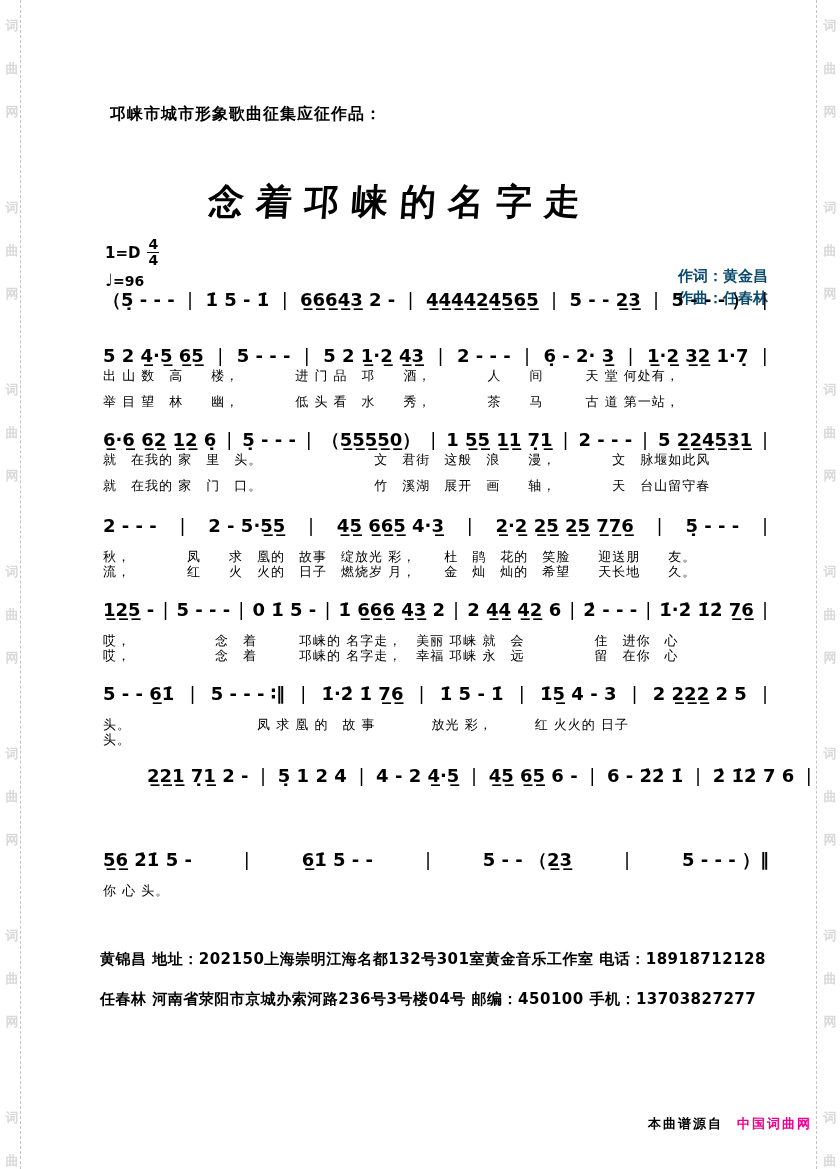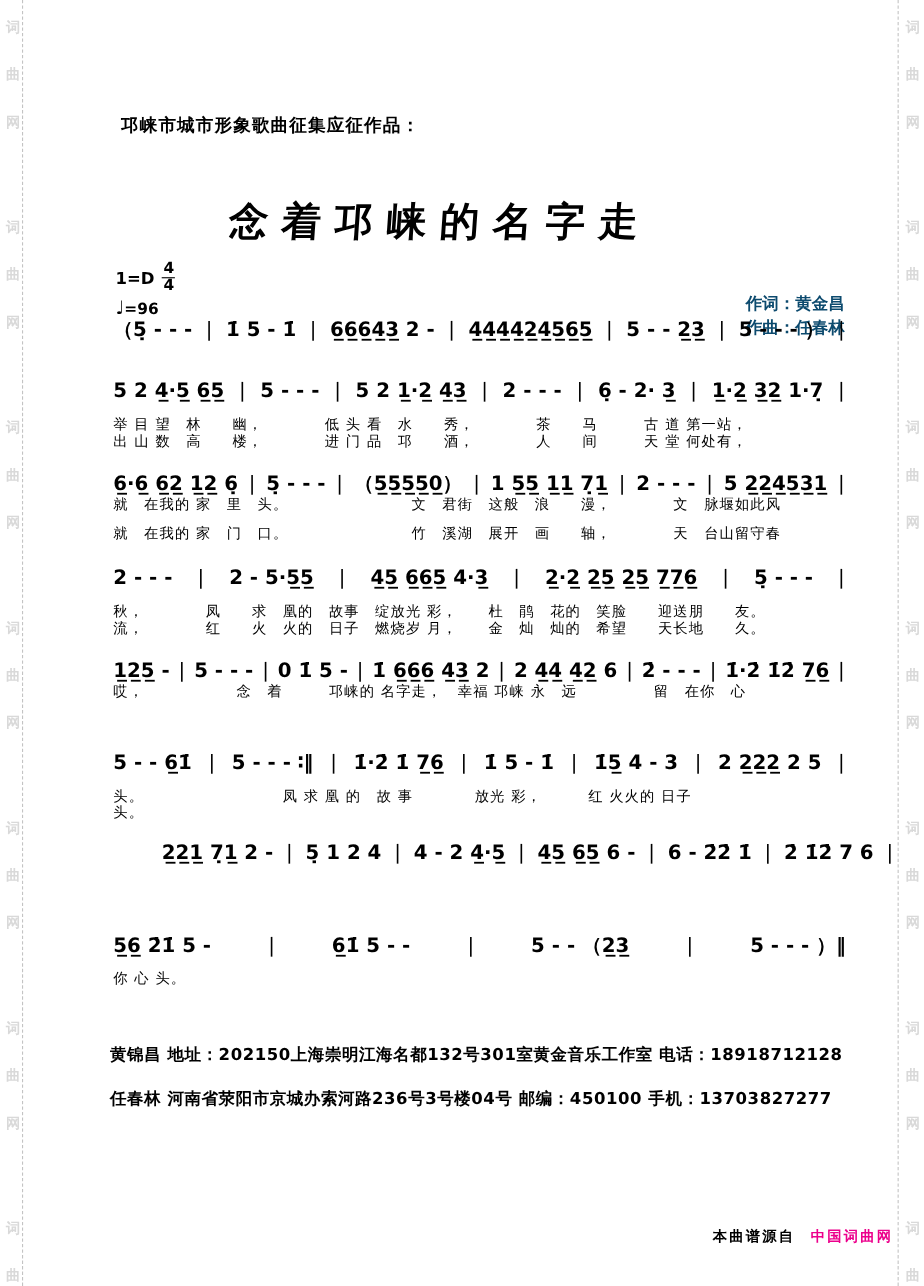--- a/index.html
+++ b/index.html
@@ -152,35 +152,36 @@
     <div>作词：黄金昌</div>
     <div>作曲：任春林</div>
   </div>
 
   <div id="systems">
       <div class="system" style="top: 288px;">
         <div class="notes-row"><span class="measure">（5̣ - - -</span><span class="bar-sep">|</span><span class="measure">1̇ 5 - 1̇</span><span class="bar-sep">|</span><span class="measure">6̲6̲6̲4̲3̲ 2 -</span><span class="bar-sep">|</span><span class="measure">4̲4̲4̲4̲2̲4̲5̲6̲5̲</span><span class="bar-sep">|</span><span class="measure">5 - - 2̲3̲</span><span class="bar-sep">|</span><span class="measure">5 - - - ）</span><span class="bar-sep">|</span></div>
       </div>
       <div class="system" style="top: 344px;">
         <div class="notes-row"><span class="measure">5 2 4̲·5̲ 6̲5̲</span><span class="bar-sep">|</span><span class="measure">5 - - -</span><span class="bar-sep">|</span><span class="measure">5 2 1̲·2̲ 4̲3̲</span><span class="bar-sep">|</span><span class="measure">2 - - -</span><span class="bar-sep">|</span><span class="measure">6̣ - 2· 3̲</span><span class="bar-sep">|</span><span class="measure">1̲·2̲ 3̲2̲ 1·7̣</span><span class="bar-sep">|</span></div>
+        <div class="lyrics-line">出 山 数　高　　楼，　　　　进 门 品　邛　　酒，　　　　人　　间　　　天 堂 何处有，</div>
         <div class="lyrics-line first">举 目 望　林　　幽，　　　　低 头 看　水　　秀，　　　　茶　　马　　　古 道 第一站，</div>
-        <div class="lyrics-line">出 山 数　高　　楼，　　　　进 门 品　邛　　酒，　　　　人　　间　　　天 堂 何处有，</div>
       </div>
       <div class="system" style="top: 428px;">
         <div class="notes-row"><span class="measure">6̲·6̲ 6̲2̲ 1̲2̲ 6̣</span><span class="bar-sep">|</span><span class="measure">5̣ - - -</span><span class="bar-sep">|</span><span class="measure">（5̲5̲5̲5̲0̲）</span><span class="bar-sep">|</span><span class="measure">1 5̲5̲ 1̲1̲ 7̣1̲</span><span class="bar-sep">|</span><span class="measure">2 - - -</span><span class="bar-sep">|</span><span class="measure">5 2̲2̲4̲5̲3̲1̲</span><span class="bar-sep">|</span></div>
         <div class="lyrics-line">就　在我的 家　里　头。　　　　　　　　文　君街　这般　浪　　漫，　　　　文　脉堰如此风</div>
         <div class="lyrics-line first">就　在我的 家　门　口。　　　　　　　　竹　溪湖　展开　画　　轴，　　　　天　台山留守春</div>
       </div>
       <div class="system" style="top: 514px;">
         <div class="notes-row"><span class="measure">2 - - -</span><span class="bar-sep">|</span><span class="measure">2 - 5·5̲5̲</span><span class="bar-sep">|</span><span class="measure">4̲5̲ 6̲6̲5̲ 4·3̲</span><span class="bar-sep">|</span><span class="measure">2̲·2̲ 2̲5̲ 2̲5̲ 7̲7̲6̲</span><span class="bar-sep">|</span><span class="measure">5̣ - - -</span><span class="bar-sep">|</span></div>
         <div class="lyrics-line first">秋，　　　　凤　　求　凰的　故事　绽放光 彩，　　杜　鹃　花的　笑脸　　迎送朋　　友。</div>
         <div class="lyrics-line">流，　　　　红　　火　火的　日子　燃烧岁 月，　　金　灿　灿的　希望　　天长地　　久。</div>
       </div>
       <div class="system" style="top: 598px;">
         <div class="notes-row"><span class="measure">1̲2̲5̲ -</span><span class="bar-sep">|</span><span class="measure">5 - - -</span><span class="bar-sep">|</span><span class="measure">0 1̇ 5 -</span><span class="bar-sep">|</span><span class="measure">1̇ 6̲6̲6̲ 4̲3̲ 2</span><span class="bar-sep">|</span><span class="measure">2 4̲4̲ 4̲2̲ 6</span><span class="bar-sep">|</span><span class="measure">2̇ - - -</span><span class="bar-sep">|</span><span class="measure">1̇·2̇ 1̇2̇ 7̲6̲</span><span class="bar-sep">|</span></div>
+        <div class="lyrics-line first">哎，　　　　　　念　着　　　邛崃的 名字走，　美丽 邛崃 就　会　　　　　住　进你　心</div>
         <div class="lyrics-line">哎，　　　　　　念　着　　　邛崃的 名字走，　幸福 邛崃 永　远　　　　　留　在你　心</div>
       </div>
       <div class="system" style="top: 682px;">
         <div class="notes-row"><span class="measure">5 - - 6̲1̇</span><span class="bar-sep">|</span><span class="measure">5 - - - ∶‖</span><span class="bar-sep">|</span><span class="measure">1̇·2̇ 1̇ 7̲6̲</span><span class="bar-sep">|</span><span class="measure">1̇ 5 - 1̇</span><span class="bar-sep">|</span><span class="measure">1̇5̲ 4 - 3</span><span class="bar-sep">|</span><span class="measure">2 2̲2̲2̲ 2 5</span><span class="bar-sep">|</span></div>
         <div class="lyrics-line first">头。　　　　　　　　　凤 求 凰 的　故 事　　　　放光 彩，　　　红 火火的 日子</div>
         <div class="lyrics-line">头。</div>
       </div>
       <div class="system" style="top: 764px; margin-left: 44px;">
         <div class="notes-row"><span class="measure">2̲2̲1̲ 7̣1̲ 2 -</span><span class="bar-sep">|</span><span class="measure">5̣ 1 2 4</span><span class="bar-sep">|</span><span class="measure">4 - 2 4̲·5̲</span><span class="bar-sep">|</span><span class="measure">4̲5̲ 6̲5̲ 6 -</span><span class="bar-sep">|</span><span class="measure">6 - 2̇2̇ 1̇</span><span class="bar-sep">|</span><span class="measure">2̇ 1̇2̇ 7 6</span><span class="bar-sep">|</span></div>
       </div>

